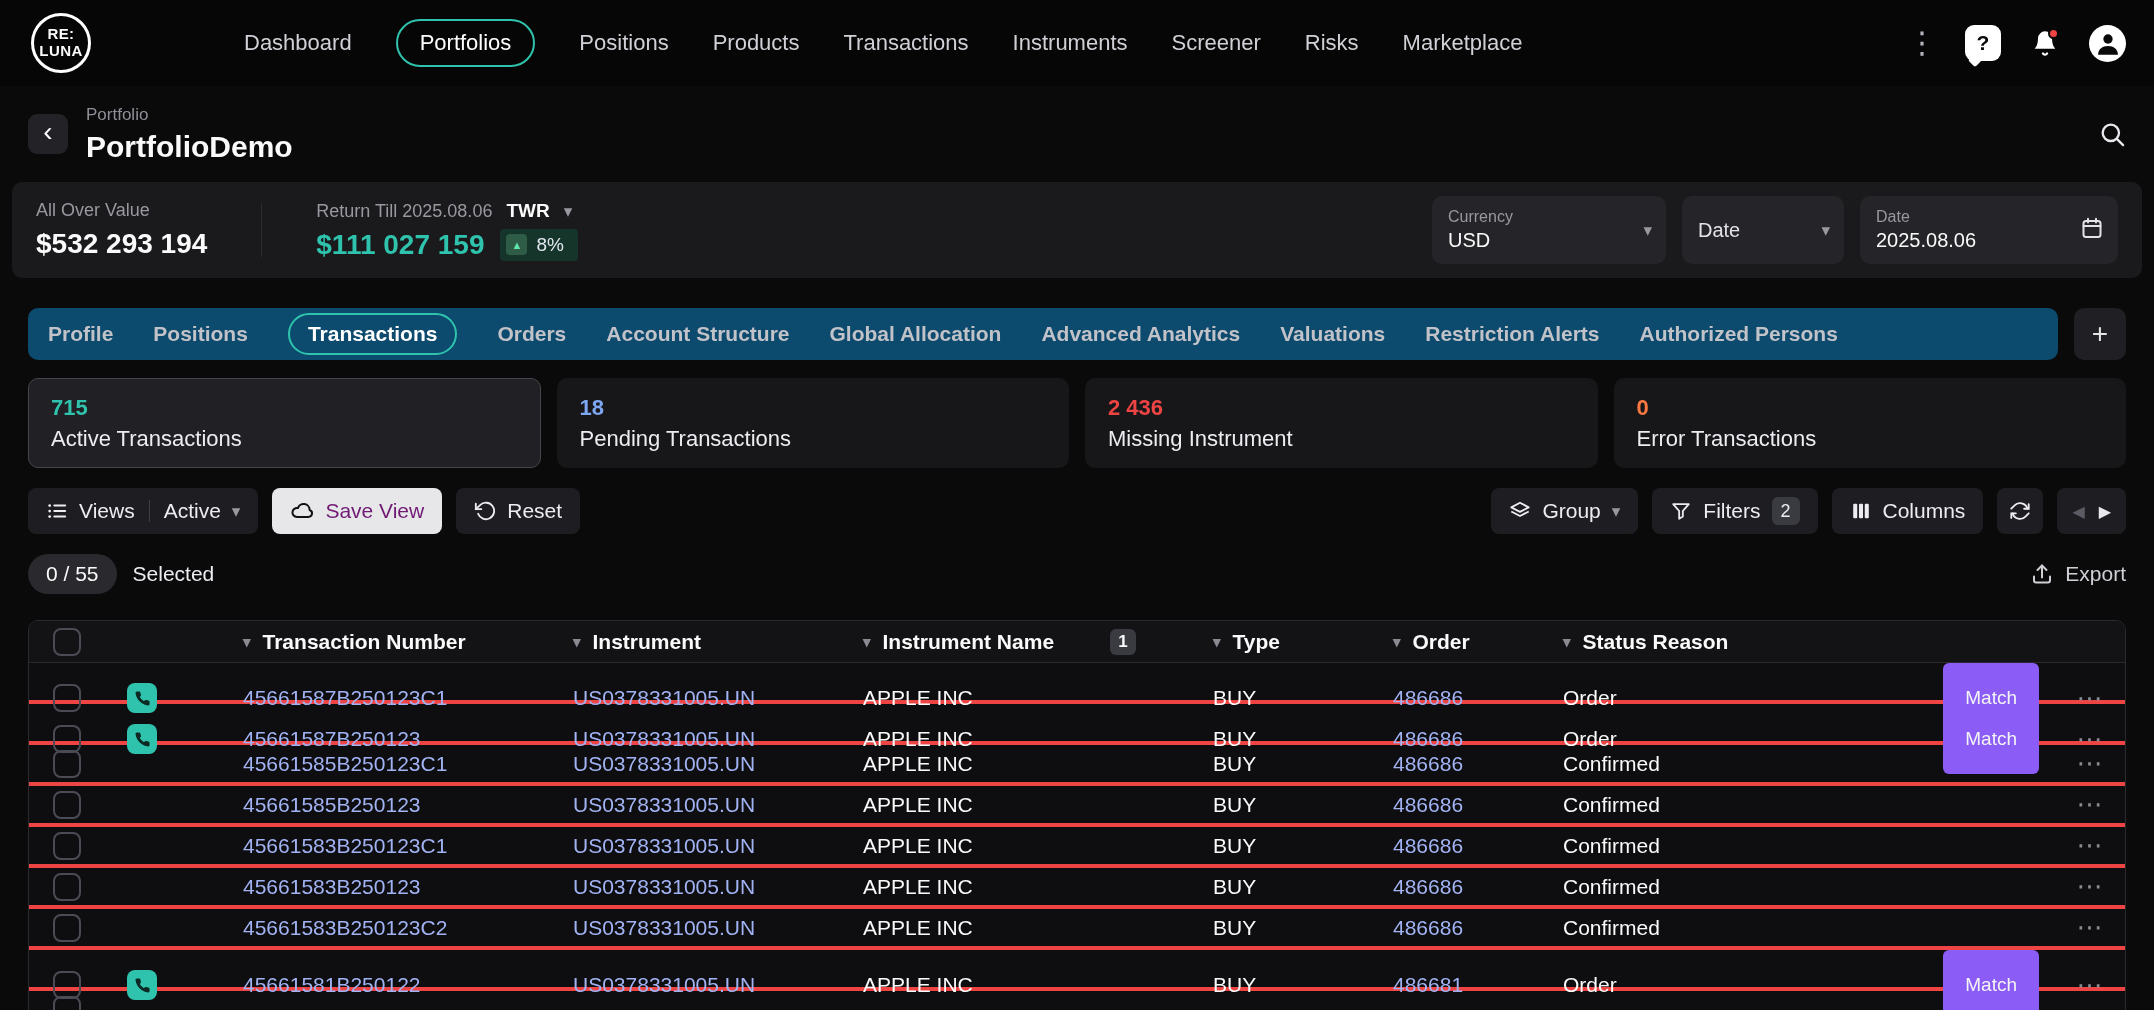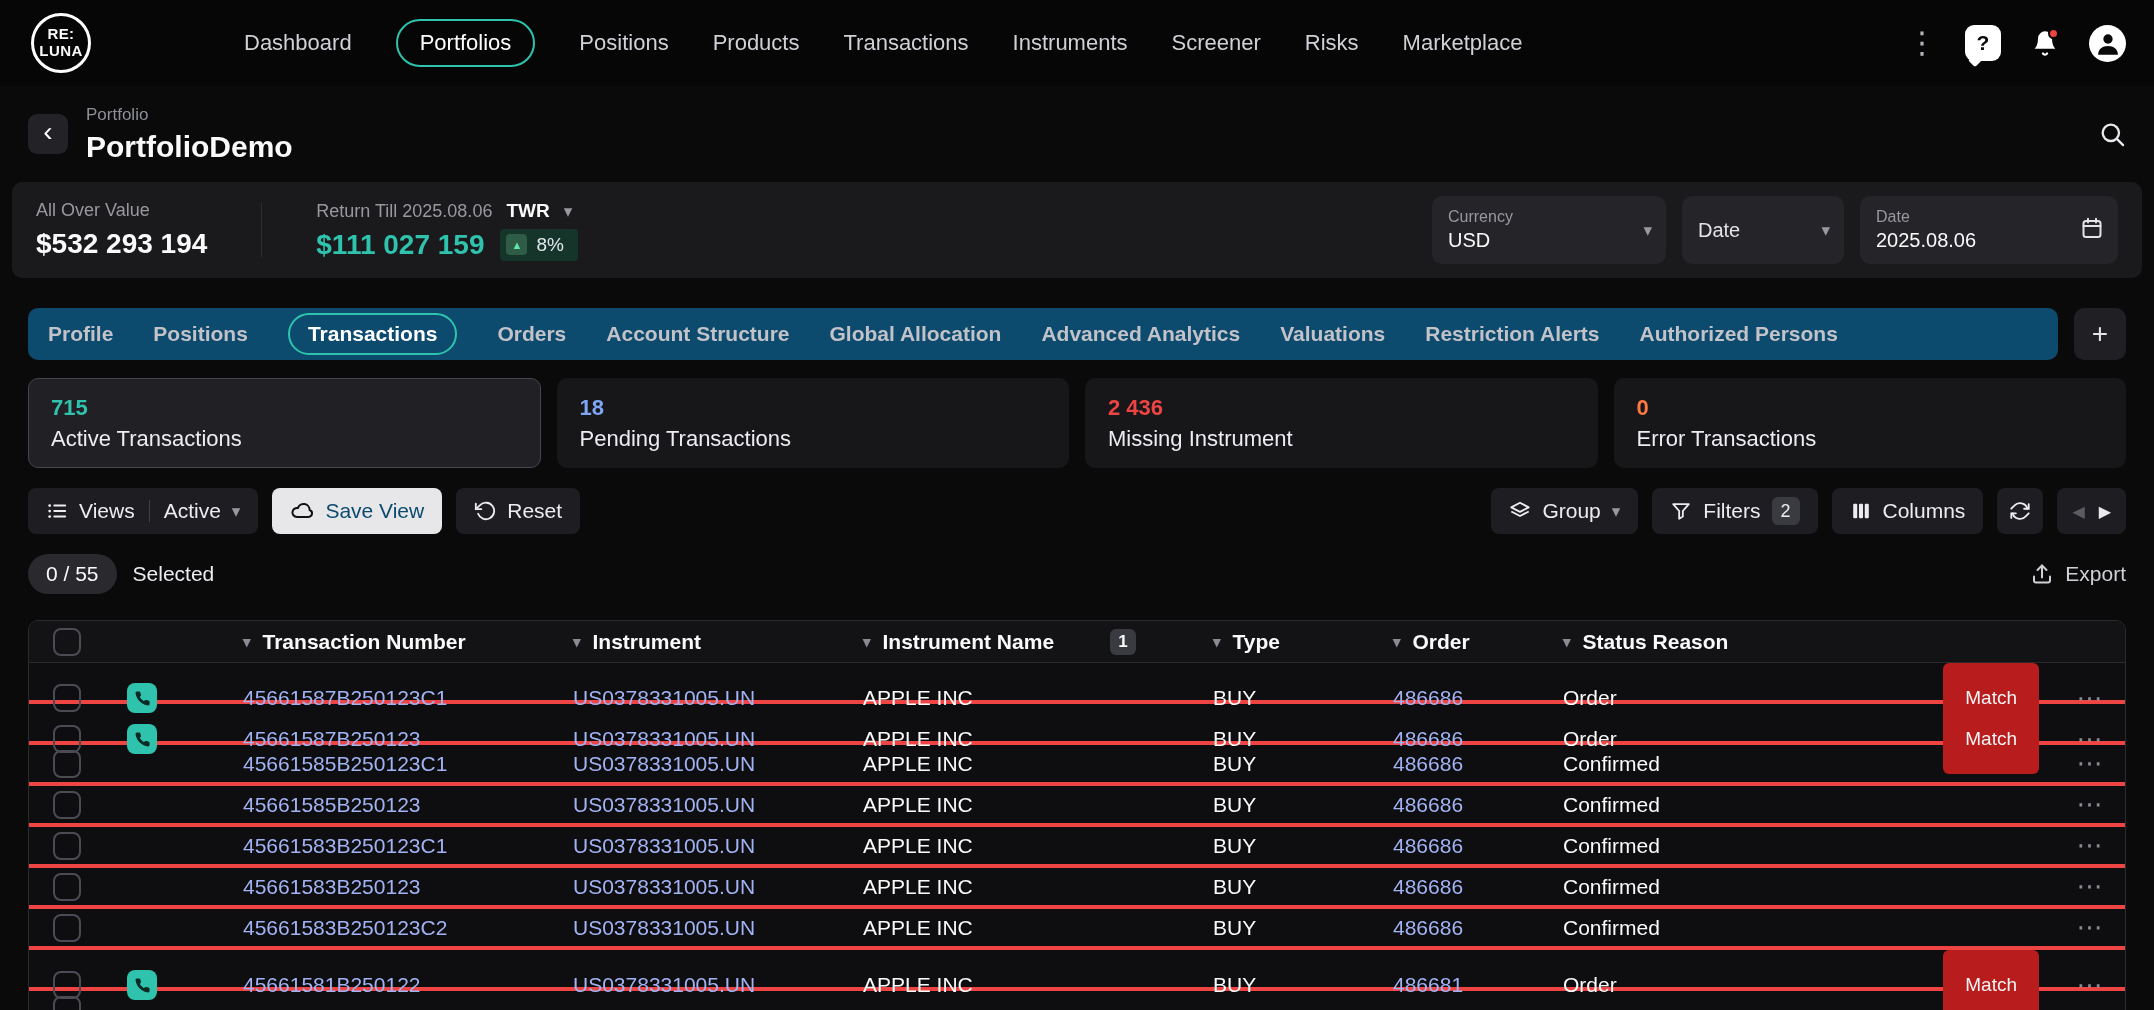--- a/index.html
+++ b/index.html
@@ -79,21 +79,21 @@
     padding:14px 22px; display:flex; flex-direction:column; justify-content:center; gap:5px; }
   .card.active{ background:#202025; border-color:#45454d; }
   .card-value{ font-size:22px; font-weight:600; }
   .card-label{ font-size:22px; color:#ececf1; }
 
   
   .toolbar{ margin:20px 28px 0; display:flex; align-items:center; gap:14px; }
   .tbtn{ height:46px; background:#1e1e22; border-radius:8px; color:#ececf1; font-size:21px;
     display:inline-flex; align-items:center; gap:11px; padding:0 18px; white-space:nowrap; }
   .tbtn svg{ flex:0 0 auto; }
-  .tbtn.save{ background:#e7e7ea; color:#0c4a6e;justify-content:space-between; }
+  .tbtn.save{ background:#e7e7ea; color:#701a75;justify-content:space-between; }
   .vdiv{ width:1px; height:22px; background:#3f3f46; margin:0 3px; }
   .toolbar-right{ margin-left:auto; display:flex; align-items:center; gap:14px; }
   .count-chip{ min-width:28px; height:28px; background:#3a3a41; border-radius:6px; font-size:18px;
     display:grid; place-items:center; padding:0 7px; }
   .tbtn.square{ width:46px; padding:0; justify-content:center; }
   .tbtn.pager{ gap:14px; font-size:16px; padding:0 15px; }
   .pg-prev{ color:#5b5b63; } .pg-next{ color:#e8e8ed; }
 
   
   .selectbar{ margin:18px 28px 0; height:44px; display:flex; align-items:center; gap:16px; }
@@ -113,21 +113,21 @@
   .checkbox{ display:block; width:28px; height:28px; border:2px solid #4b4b55; border-radius:8px;
     margin-left:24px; }
   .th{ display:flex; align-items:center; gap:12px; }
   .sort-caret{ color:#8a8a93; font-size:15px; }
   .count-badge{ min-width:26px; height:26px; background:#3a3a41; border-radius:6px; font-size:17px;
     font-weight:600; display:grid; place-items:center; margin-left:44px; padding:0 6px; }
   .phone-badge{ width:30px; height:30px; background:#2fc3ad; border-radius:8px; display:grid;
     place-items:center; margin-left:34px; }
   .link{ color:#a2b3f4; }
   .cell-status{ display:flex; align-items:center; justify-content:space-between; padding-right:16px; }
-  .match-btn{ background:#b91c1c; border-radius:6px; padding:24px 22px; font-size:19px; color:#f4f4f5; }
+  .match-btn{ background:#8b5cf6; border-radius:6px; padding:24px 22px; font-size:19px; color:#f4f4f5; }
   .c-dots{ text-align:center; color:#8a8a93; font-size:26px; letter-spacing:1px; }
 </style>
 </head>
 <body>
 
 <header class="topnav" data-interactable="false">
   <div class="logo" data-interactable="true">
     <div class="logo-circle" data-interactable="false"></div>
     <div class="logo-text" data-interactable="false">
       <span data-interactable="false">RE:</span>

